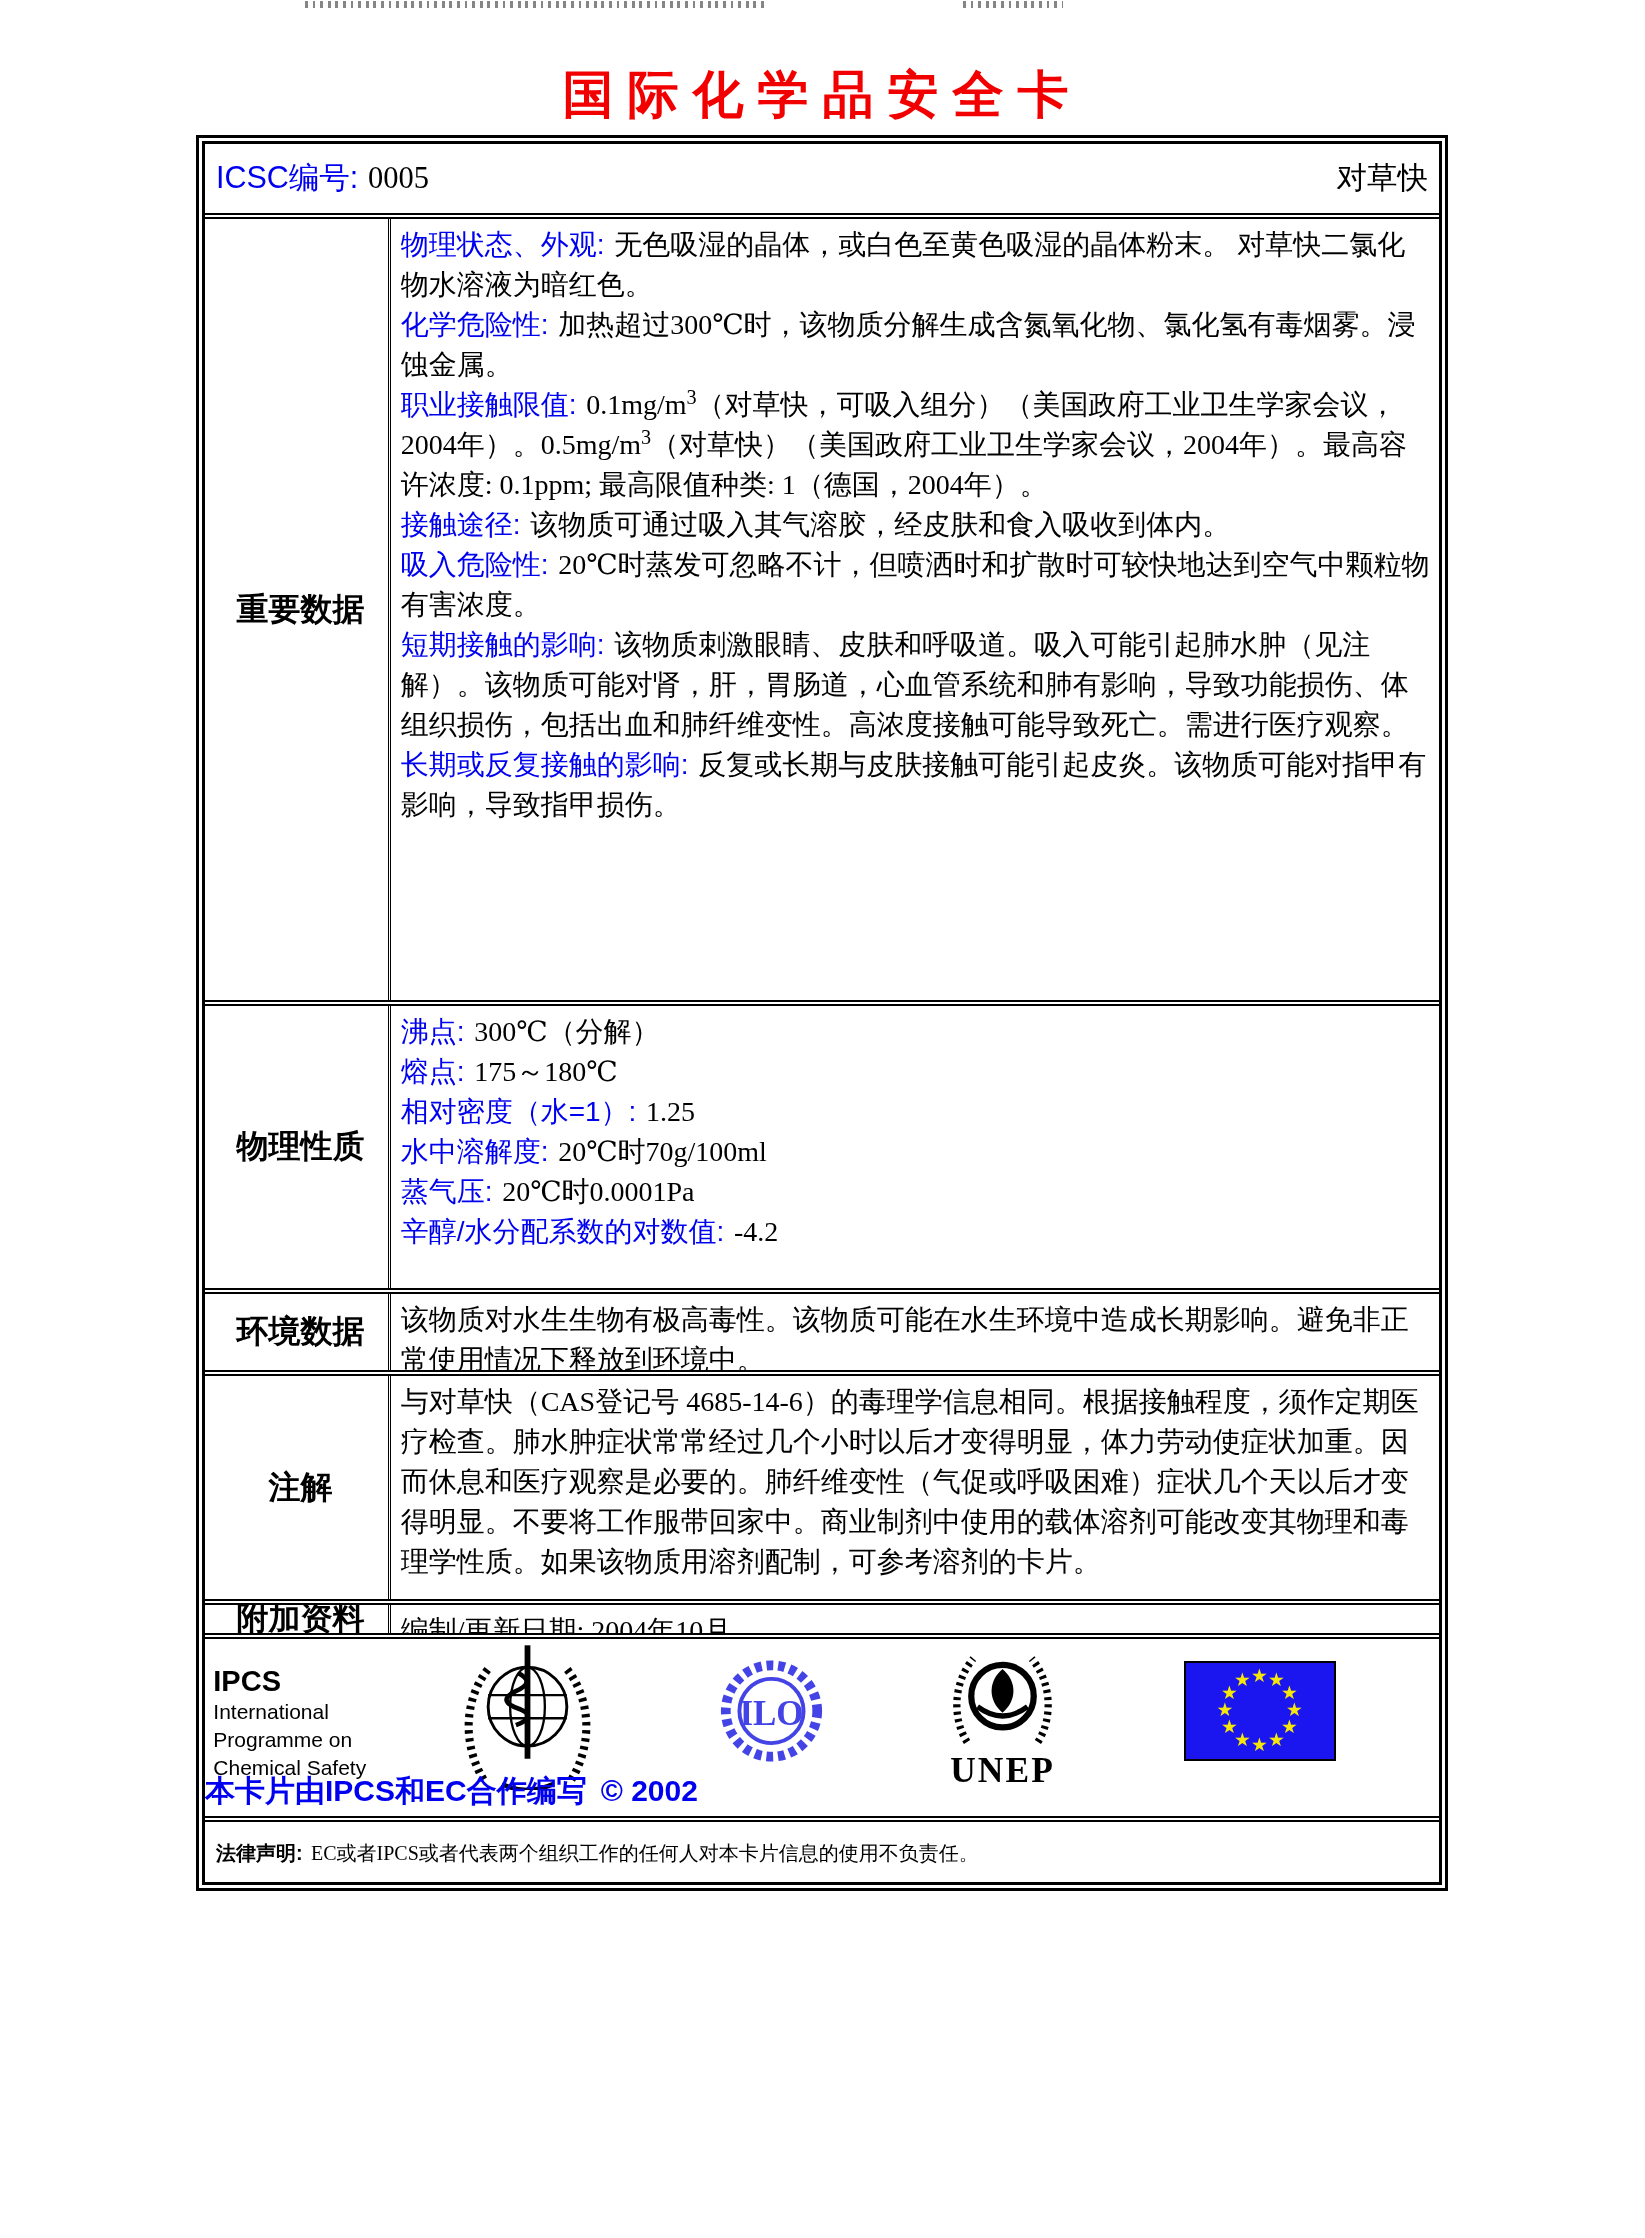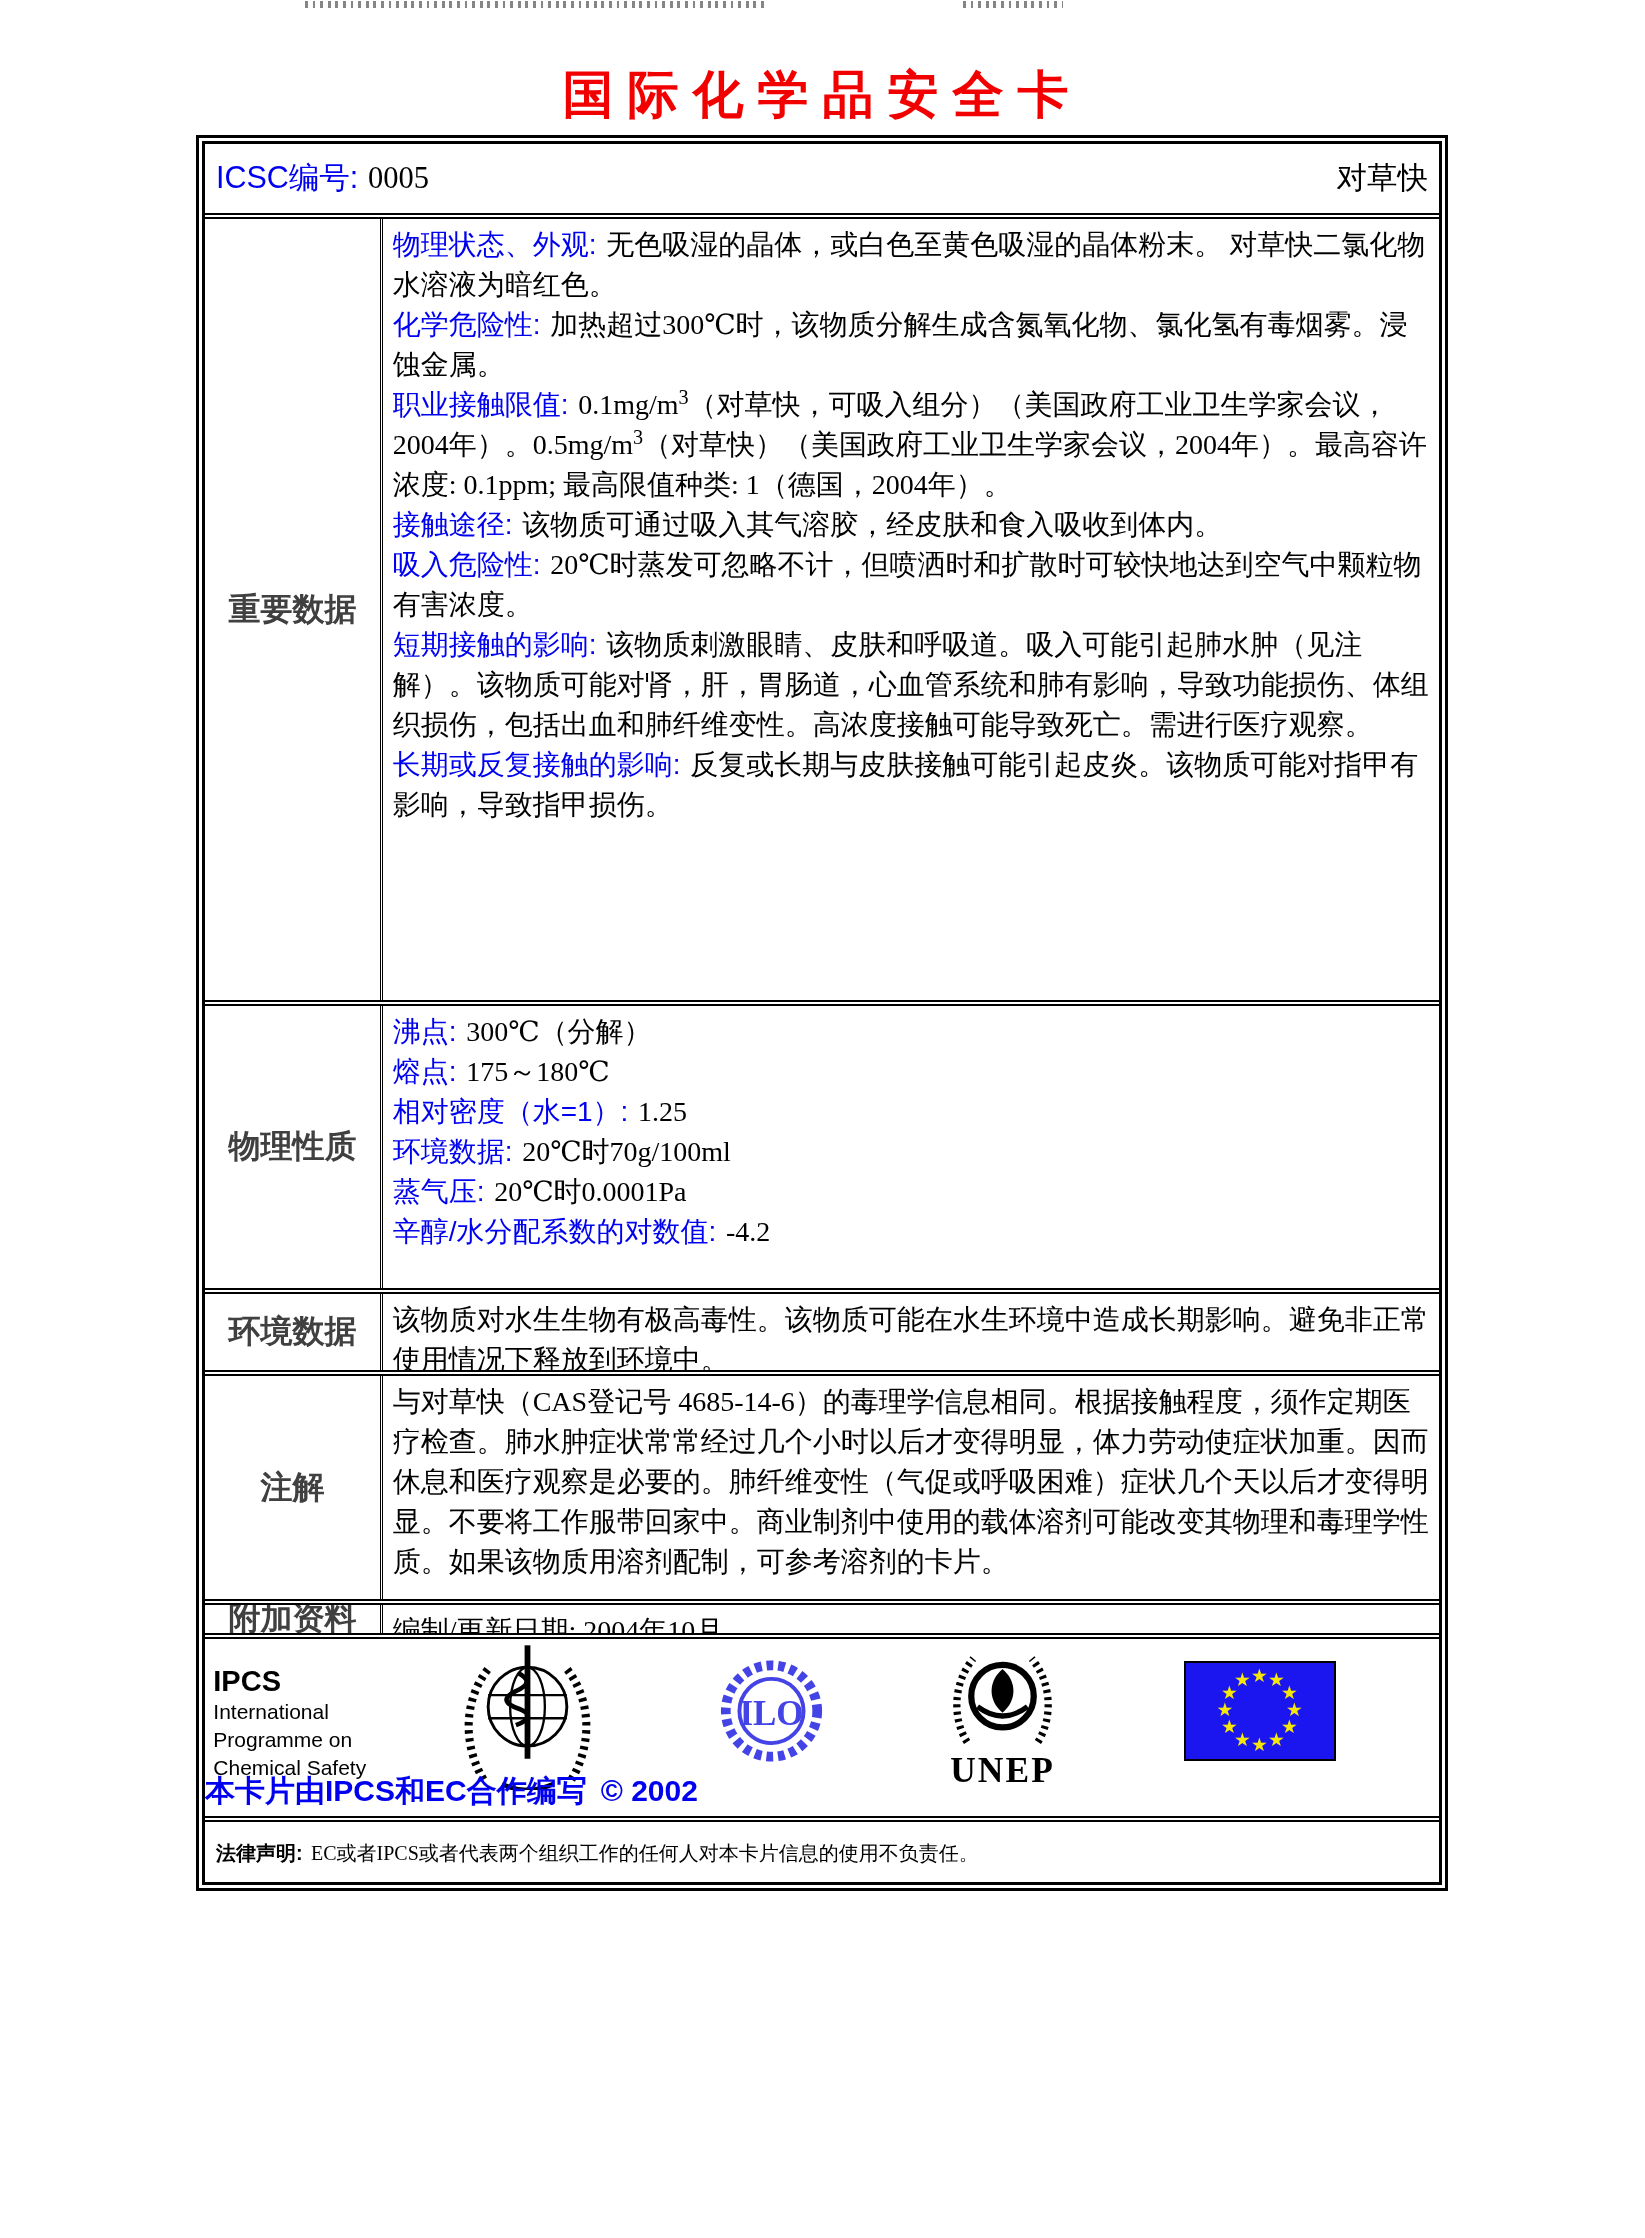--- a/index.html
+++ b/index.html
@@ -13,22 +13,22 @@
   
   .main-title{position:absolute;top:61px;left:0;width:100%;text-align:center;
     color:#f20000;font-weight:bold;font-size:51px;letter-spacing:14px;
     font-family:"Liberation Sans","DejaVu Sans",sans-serif;}
   
   .card{position:absolute;left:196px;top:135px;width:1252px;box-sizing:border-box;
     border:9px double #000;background:#fff;}
   .row{display:flex;box-sizing:border-box;overflow:hidden;}
   .row + .row{border-top:6.2px double #000;}
   .cell-label{width:175px;flex:none;display:flex;align-items:center;justify-content:center;
-    color:#404040;font-weight:bold;font-size:32px;text-align:center;
-    font-family:"Liberation Sans","DejaVu Sans",sans-serif;}
+    color:#000000;font-weight:bold;font-size:32px;text-align:center;
+    font-family:"Liberation Sans","DejaVu Sans",sans-serif;padding-left:8px;}
   .cell-content{flex:1;border-left:3.5px double #000;padding:5.5px 8.3px 4.2px 9.7px;
     font-size:28px;line-height:40px;}
   .fld{color:#0000f0;font-weight:normal;margin-right:9.7px;
     font-family:"Liberation Sans","DejaVu Sans",sans-serif;}
   .ftext sup{font-size:0.72em;line-height:0;vertical-align:super;}
   .pp-item{display:block;}
   
   .r-icsc{height:69px;align-items:center;justify-content:space-between;
     padding:0 11px;font-size:30.5px;}
   .r-important{height:787px;}
@@ -90,21 +90,21 @@
           <div class="pp-item"><span class="fld">长期或反复接触的影响:</span><span class="ftext">反复或长期与皮肤接触可能引起皮炎。该物质可能对指甲有影响，导致指甲损伤。</span></div>
         </div>
     </div>
 
     <div class="row r-physical">
       <div class="cell-label">物理性质</div>
       <div class="cell-content">
           <div class="pp-item"><span class="fld">沸点:</span><span class="ftext">300℃（分解）</span></div>
           <div class="pp-item"><span class="fld">熔点:</span><span class="ftext">175～180℃</span></div>
           <div class="pp-item"><span class="fld">相对密度（水=1）:</span><span class="ftext">1.25</span></div>
-          <div class="pp-item"><span class="fld">环境数据:</span><span class="ftext">20℃时70g/100ml</span></div>
+          <div class="pp-item"><span class="fld">水中溶解度:</span><span class="ftext">20℃时70g/100ml</span></div>
           <div class="pp-item"><span class="fld">蒸气压:</span><span class="ftext">20℃时0.0001Pa</span></div>
           <div class="pp-item"><span class="fld">辛醇/水分配系数的对数值:</span><span class="ftext">-4.2</span></div>
         </div>
     </div>
 
     <div class="row r-env">
       <div class="cell-label">环境数据</div>
       <div class="cell-content">该物质对水生生物有极高毒性。该物质可能在水生环境中造成长期影响。避免非正常使用情况下释放到环境中。</div>
     </div>
 

